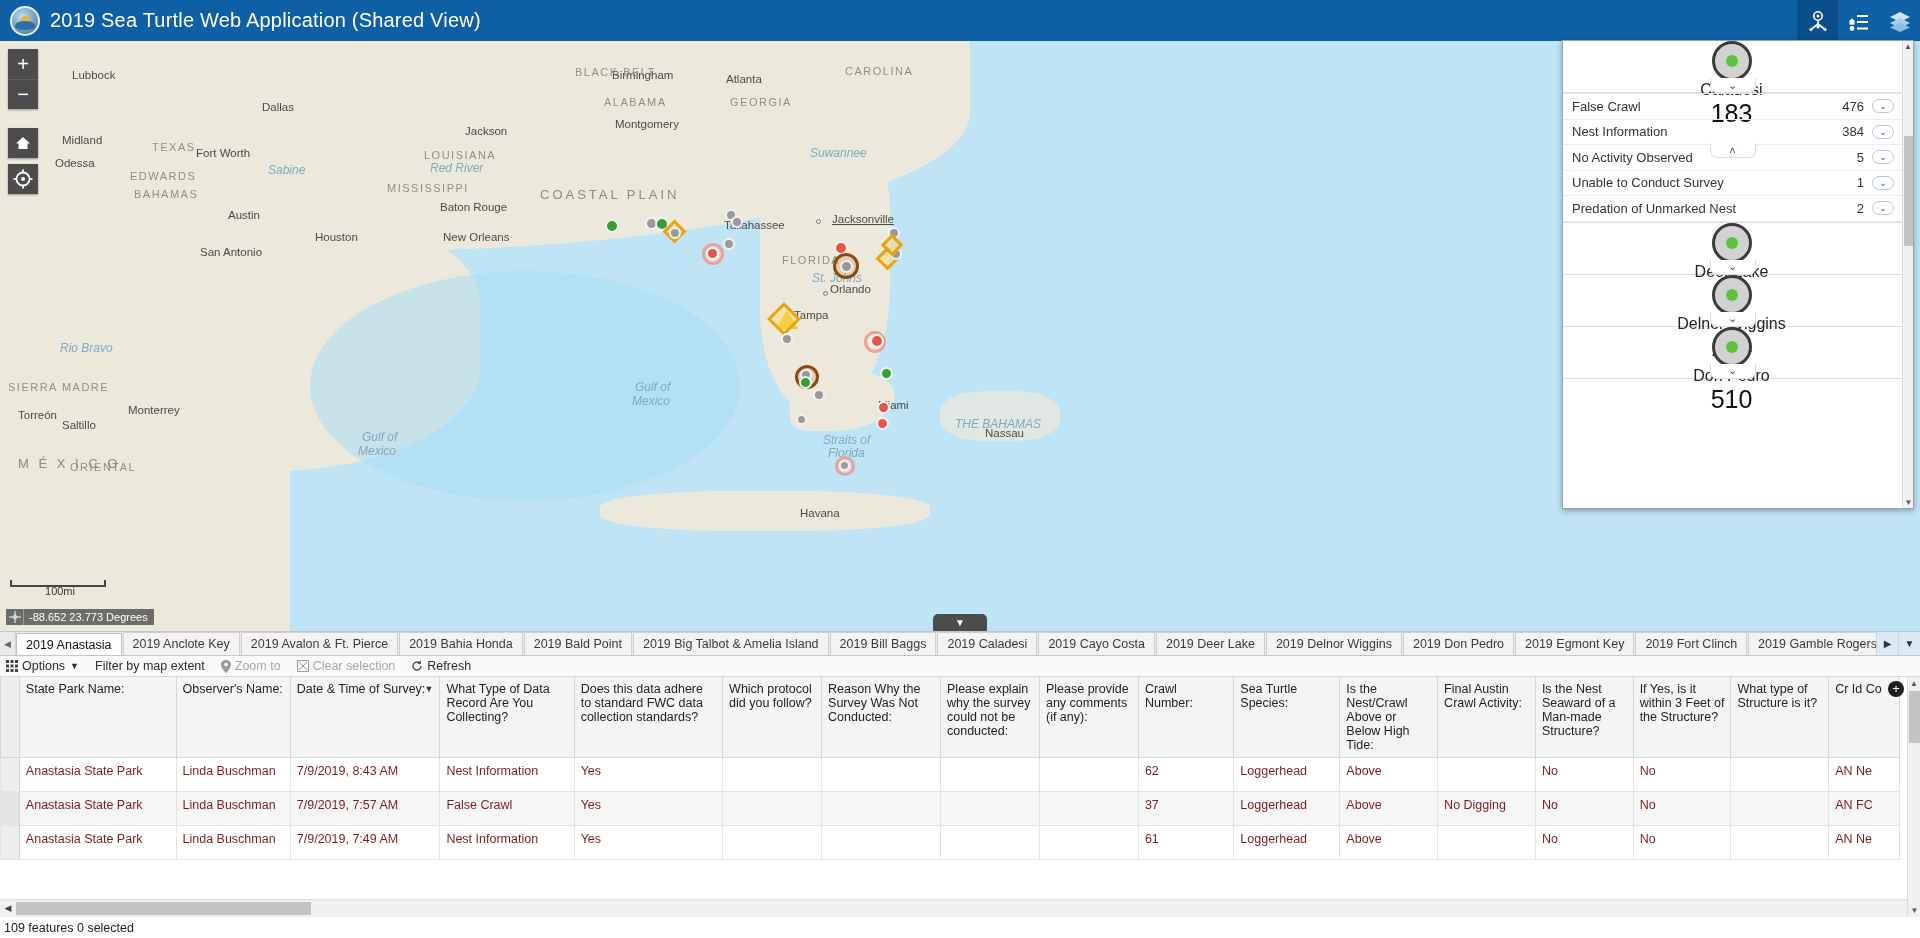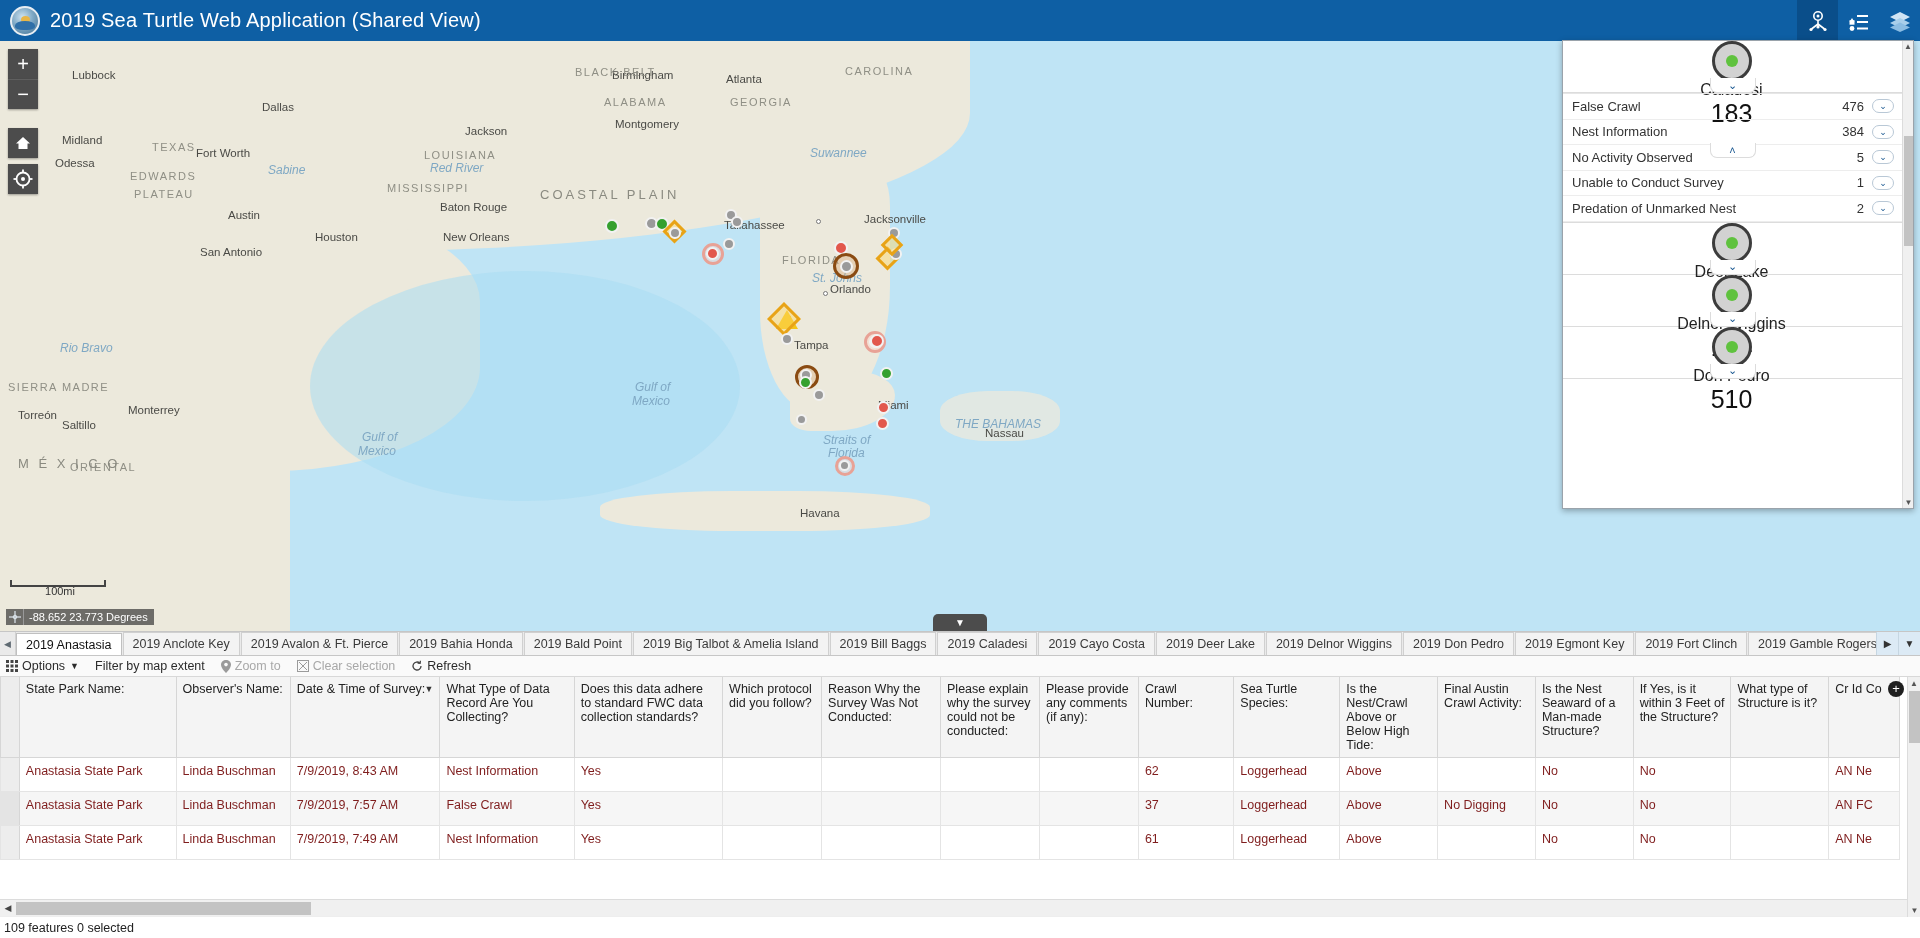--- a/index.html
+++ b/index.html
@@ -314,23 +314,23 @@
 
     <div id="map-labels">
         <div class="map-label city" style="left: 72px; top: 28px;">Lubbock</div>
         <div class="map-label city" style="left: 196px; top: 62px; margin-top: 44px;">Fort Worth</div>
         <div class="map-label city" style="left: 262px; top: 60px;">Dallas</div>
         <div class="map-label city" style="left: 465px; top: 84px;">Jackson</div>
         <div class="map-label city" style="left: 612px; top: 28px;">Birmingham</div>
         <div class="map-label city" style="left: 726px; top: 32px;">Atlanta</div>
         <div class="map-label city" style="left: 615px; top: 77px;">Montgomery</div>
         <div class="map-label city" style="left: 724px; top: 178px;">Tallahassee</div>
-        <div class="map-label city" style="left: 864px; top: 172px;">Jacksonville</div>
+        <div class="map-label city" style="left: 832px; top: 172px; text-decoration: underline;">Jacksonville</div>
         <div class="map-label city" style="left: 830px; top: 242px;">Orlando</div>
-        <div class="map-label city" style="left: 794px; top: 268px; margin-top: 30px;">Tampa</div>
+        <div class="map-label city" style="left: 794px; top: 268px;">Tampa</div>
         <div class="map-label city" style="left: 878px; top: 358px;">Miami</div>
         <div class="map-label city" style="left: 800px; top: 466px;">Havana</div>
         <div class="map-label city" style="left: 985px; top: 386px;">Nassau</div>
         <div class="map-label city" style="left: 62px; top: 93px;">Midland</div>
         <div class="map-label city" style="left: 55px; top: 116px;">Odessa</div>
         <div class="map-label city" style="left: 228px; top: 168px;">Austin</div>
         <div class="map-label city" style="left: 315px; top: 190px;">Houston</div>
         <div class="map-label city" style="left: 200px; top: 205px;">San Antonio</div>
         <div class="map-label city" style="left: 440px; top: 160px;">Baton Rouge</div>
         <div class="map-label city" style="left: 443px; top: 190px;">New Orleans</div>
@@ -340,21 +340,21 @@
         <div class="map-label state" style="left: 152px; top: 100px;">TEXAS</div>
         <div class="map-label state" style="left: 424px; top: 108px;">LOUISIANA</div>
         <div class="map-label state" style="left: 387px; top: 141px;">MISSISSIPPI</div>
         <div class="map-label state" style="left: 604px; top: 55px;">ALABAMA</div>
         <div class="map-label state" style="left: 730px; top: 55px;">GEORGIA</div>
         <div class="map-label state" style="left: 782px; top: 213px;">FLORIDA</div>
         <div class="map-label state" style="left: 845px; top: 24px;">CAROLINA</div>
         <div class="map-label state" style="left: 575px; top: 25px;">BLACK BELT</div>
         <div class="map-label big" style="left: 540px; top: 146px;">COASTAL  PLAIN</div>
         <div class="map-label state" style="left: 130px; top: 129px;">EDWARDS</div>
-        <div class="map-label state" style="left: 134px; top: 147px;">PLATEAU</div>
+        <div class="map-label state" style="left: 134px; top: 147px;">BAHAMAS</div>
         <div class="map-label state" style="left: 8px; top: 340px;">SIERRA MADRE</div>
         <div class="map-label state" style="left: 70px; top: 420px;">ORIENTAL</div>
         <div class="map-label big" style="left: 18px; top: 415px;">M É X I C O</div>
         <div class="map-label sea" style="left: 635px; top: 339px;">Gulf of</div>
         <div class="map-label sea" style="left: 632px; top: 353px;">Mexico</div>
         <div class="map-label sea" style="left: 362px; top: 389px;">Gulf of</div>
         <div class="map-label sea" style="left: 358px; top: 403px;">Mexico</div>
         <div class="map-label sea" style="left: 955px; top: 376px;">THE BAHAMAS</div>
         <div class="map-label sea" style="left: 823px; top: 392px;">Straits of</div>
         <div class="map-label sea" style="left: 828px; top: 405px;">Florida</div>

